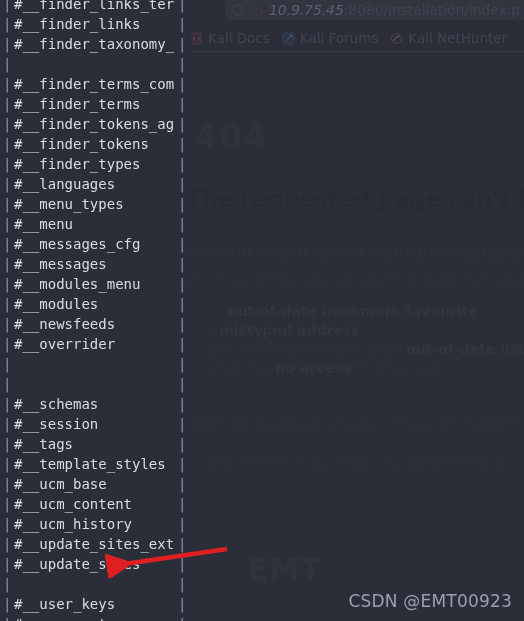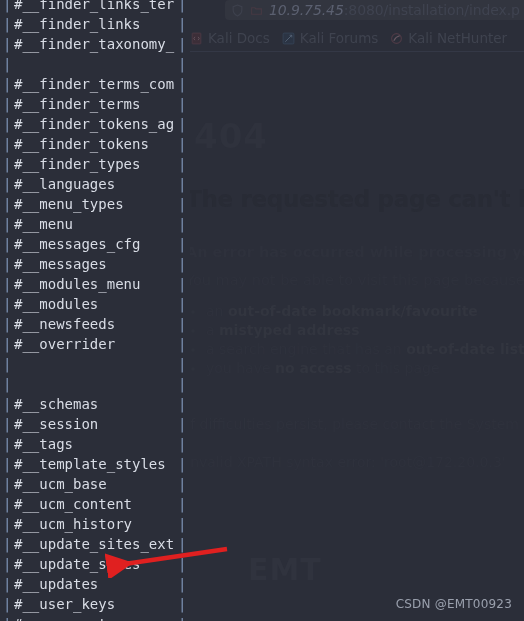--- a/index.html
+++ b/index.html
@@ -213,21 +213,21 @@
     width: 140px;
     height: 40px;
     pointer-events: none;
   }
 
   
   #csdn-watermark {
     position: absolute;
     right: 12px;
     bottom: 10px;
-    font-size: 12px;
+    font-size: 17px;
     color: #9aa0ad;
     font-family: "DejaVu Sans", sans-serif;
     letter-spacing: 0.2px;
   }
 </style>
 </head>
 <body>
 
 <div id="browser-layer">
 
@@ -321,21 +321,21 @@
       <div class="term-row"><span class="term-pipe left">|</span><span class="term-pipe right">|</span></div>
       <div class="term-row"><span class="term-pipe left">|</span><span class="term-name">#__schemas</span><span class="term-pipe right">|</span></div>
       <div class="term-row"><span class="term-pipe left">|</span><span class="term-name">#__session</span><span class="term-pipe right">|</span></div>
       <div class="term-row"><span class="term-pipe left">|</span><span class="term-name">#__tags</span><span class="term-pipe right">|</span></div>
       <div class="term-row"><span class="term-pipe left">|</span><span class="term-name">#__template_styles</span><span class="term-pipe right">|</span></div>
       <div class="term-row"><span class="term-pipe left">|</span><span class="term-name">#__ucm_base</span><span class="term-pipe right">|</span></div>
       <div class="term-row"><span class="term-pipe left">|</span><span class="term-name">#__ucm_content</span><span class="term-pipe right">|</span></div>
       <div class="term-row"><span class="term-pipe left">|</span><span class="term-name">#__ucm_history</span><span class="term-pipe right">|</span></div>
       <div class="term-row"><span class="term-pipe left">|</span><span class="term-name">#__update_sites_ext</span><span class="term-pipe right">|</span></div>
       <div class="term-row"><span class="term-pipe left">|</span><span class="term-name">#__update_sites</span><span class="term-pipe right">|</span></div>
-      <div class="term-row"><span class="term-pipe left">|</span><span class="term-name">#__updates</span><span class="term-pipe right">|</span></div>
+      <div class="term-row"><span class="term-pipe left">|</span><span class="term-pipe right">|</span></div>
       <div class="term-row"><span class="term-pipe left">|</span><span class="term-name">#__user_keys</span><span class="term-pipe right">|</span></div>
       <div class="term-row"><span class="term-pipe left">|</span><span class="term-name">#__user_notes</span><span class="term-pipe right">|</span></div>
     </div>
 
 </div>
 
 <svg id="annotation-arrow" viewBox="0 0 140 40">
   <defs>
     <marker id="arrowhead" markerWidth="6" markerHeight="6" refX="5" refY="3" orient="auto">
       <path d="M6,0 L6,6 L0,3 Z" fill="#e02020"></path>

